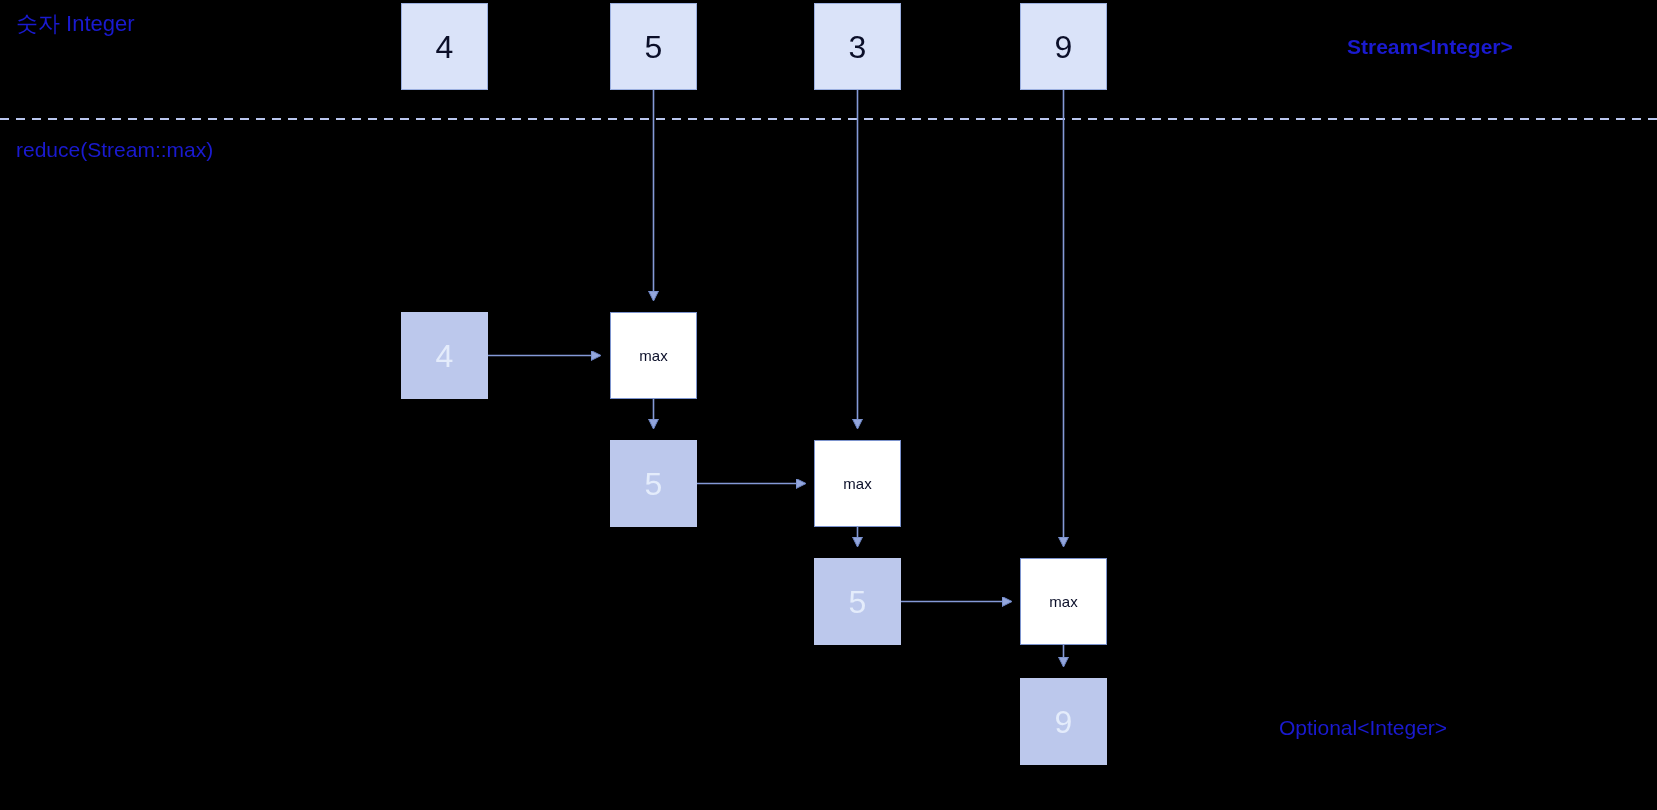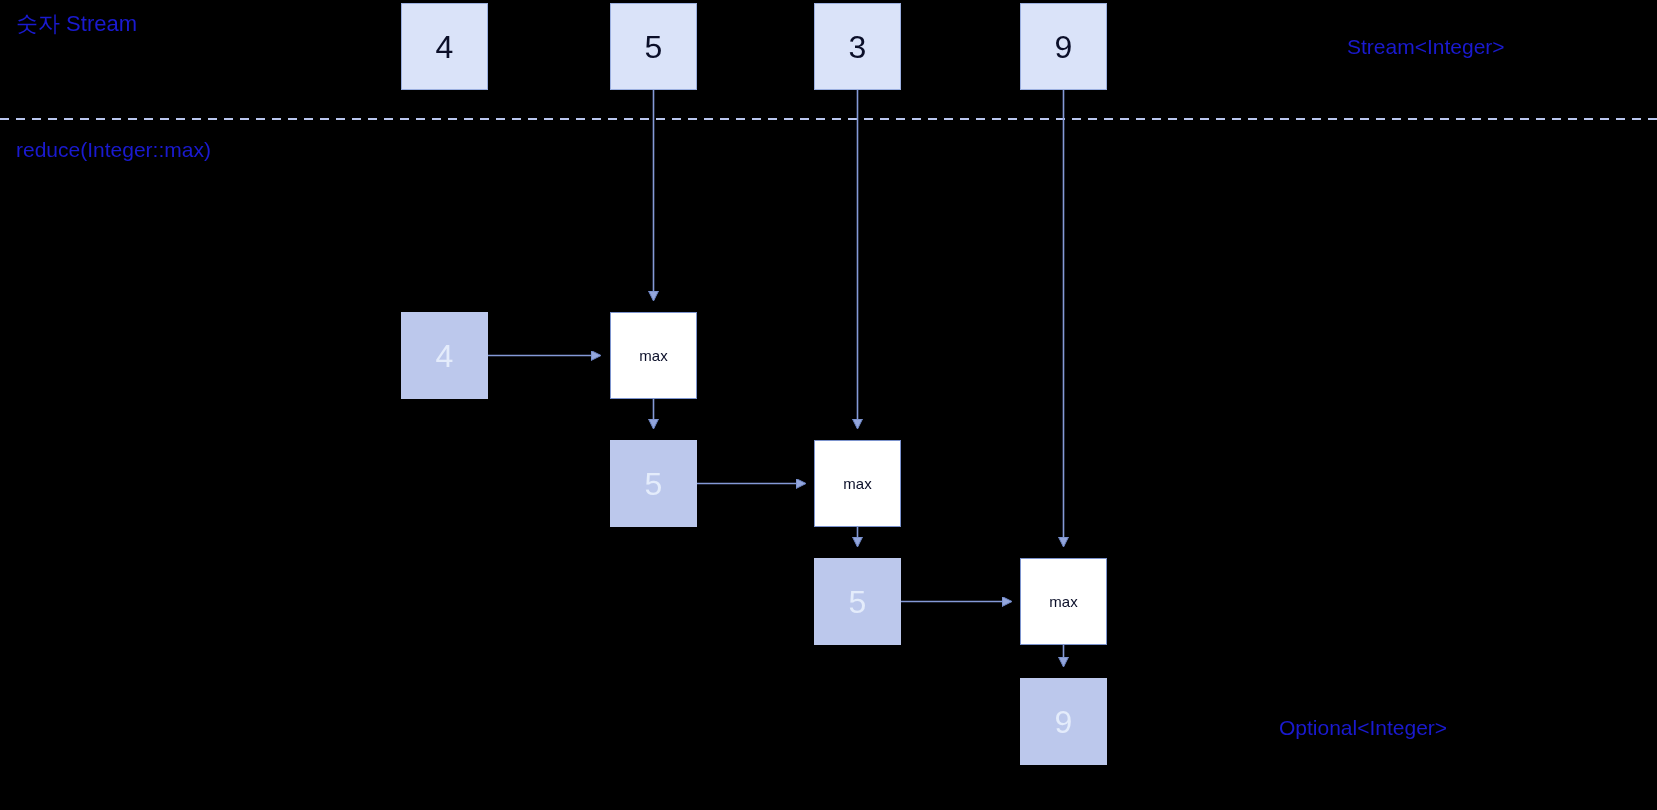--- a/index.html
+++ b/index.html
@@ -102,18 +102,18 @@
 
   <div class="node node-value" style="left:401px; top:312px; width:87px; height:87px;">4</div>
   <div class="node node-value" style="left:610px; top:440px; width:87px; height:87px;">5</div>
   <div class="node node-value" style="left:814px; top:558px; width:87px; height:87px;">5</div>
   <div class="node node-value" style="left:1020px; top:678px; width:87px; height:87px;">9</div>
 
   <div class="node node-op" style="left:610px; top:312px; width:87px; height:87px;">max</div>
   <div class="node node-op" style="left:814px; top:440px; width:87px; height:87px;">max</div>
   <div class="node node-op" style="left:1020px; top:558px; width:87px; height:87px;">max</div>
 
-  <div class="label label-ko" style="left:16px; top:13px;">숫자 Stream</div>
-  <div class="label" style="left:16px; top:139px;">reduce(Integer::max)</div>
-  <div class="label" style="left:1347px; top:36px;">Stream&lt;Integer&gt;</div>
+  <div class="label label-ko" style="left:16px; top:13px;">숫자 Integer</div>
+  <div class="label" style="left:16px; top:139px;">reduce(Stream::max)</div>
+  <div class="label" style="left:1347px; top:36px;font-weight:bold;">Stream&lt;Integer&gt;</div>
   <div class="label" style="left:1279px; top:717px;">Optional&lt;Integer&gt;</div>
 
 </div>
 
 </body></html>

